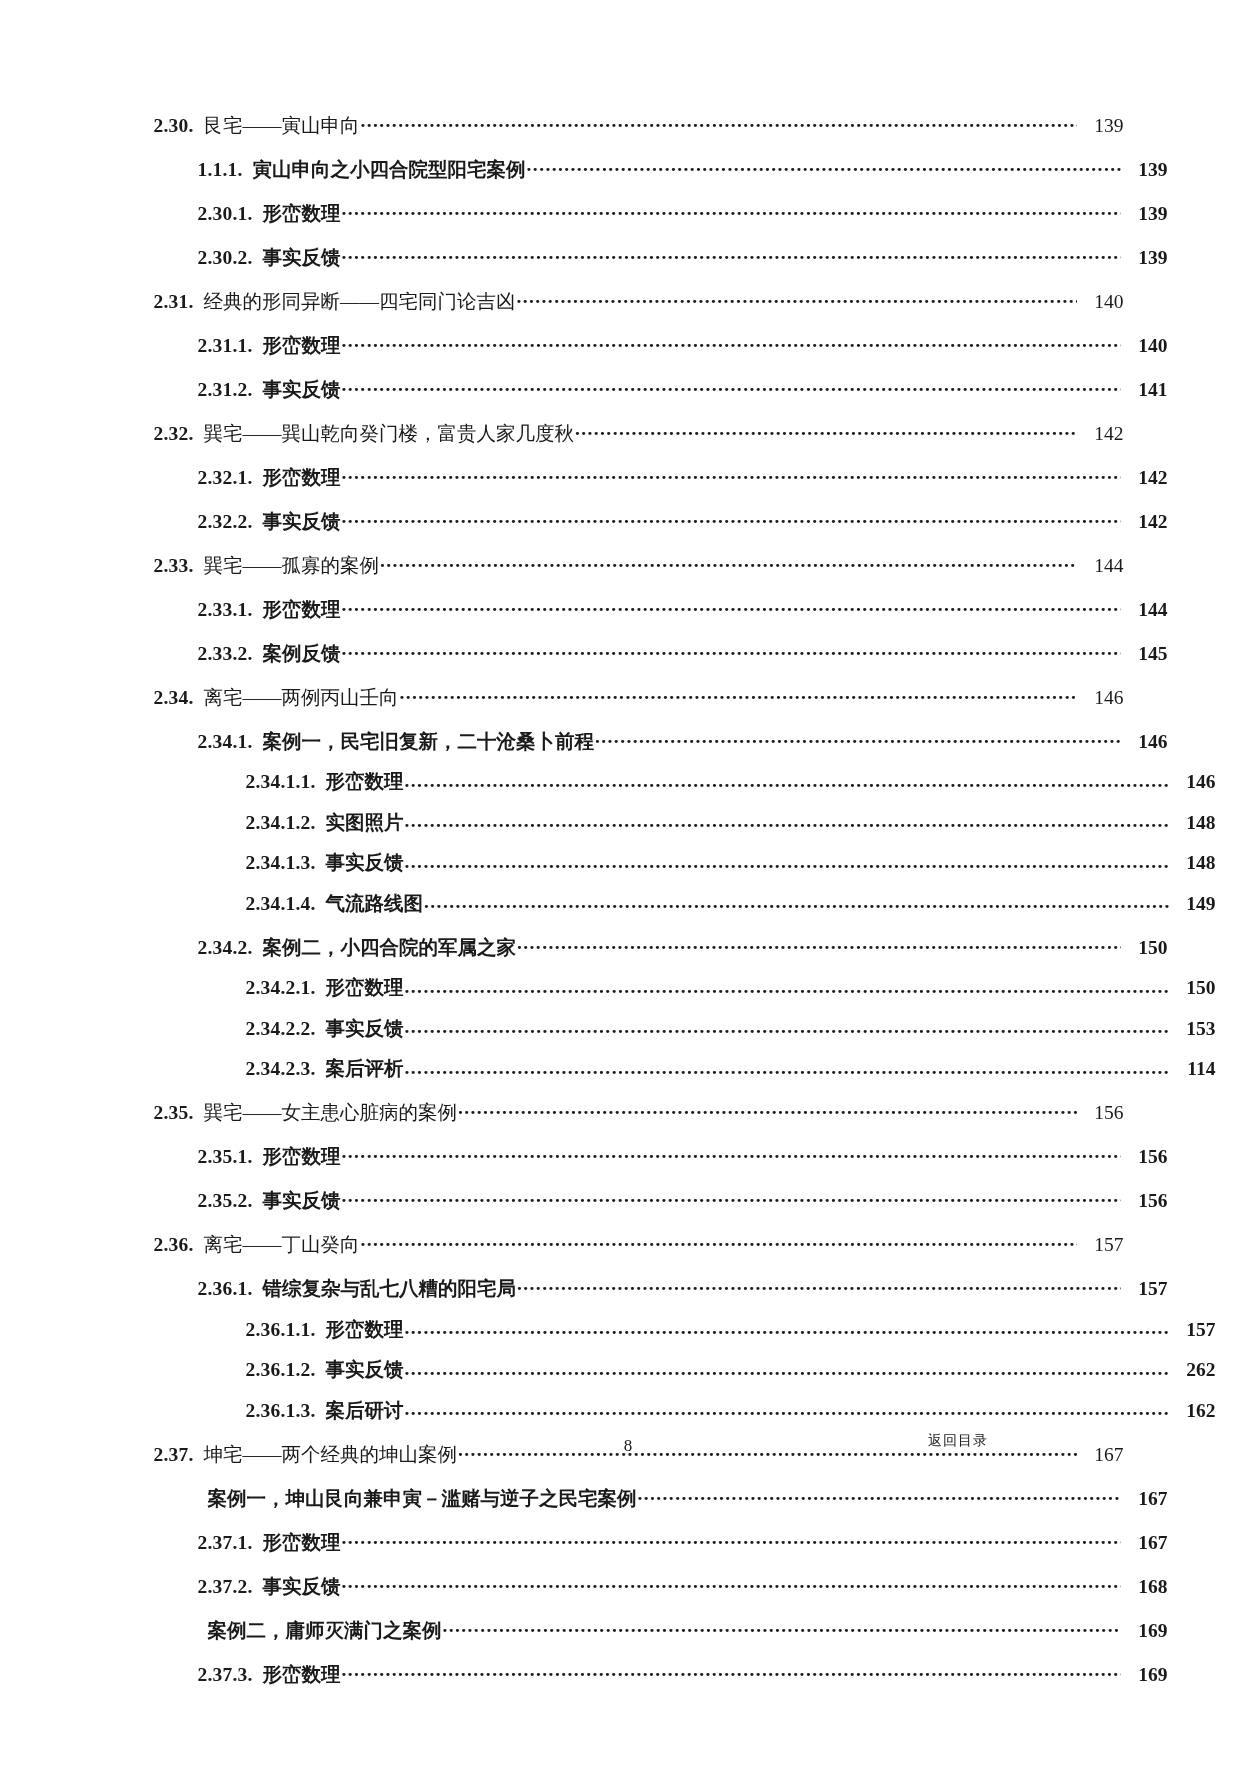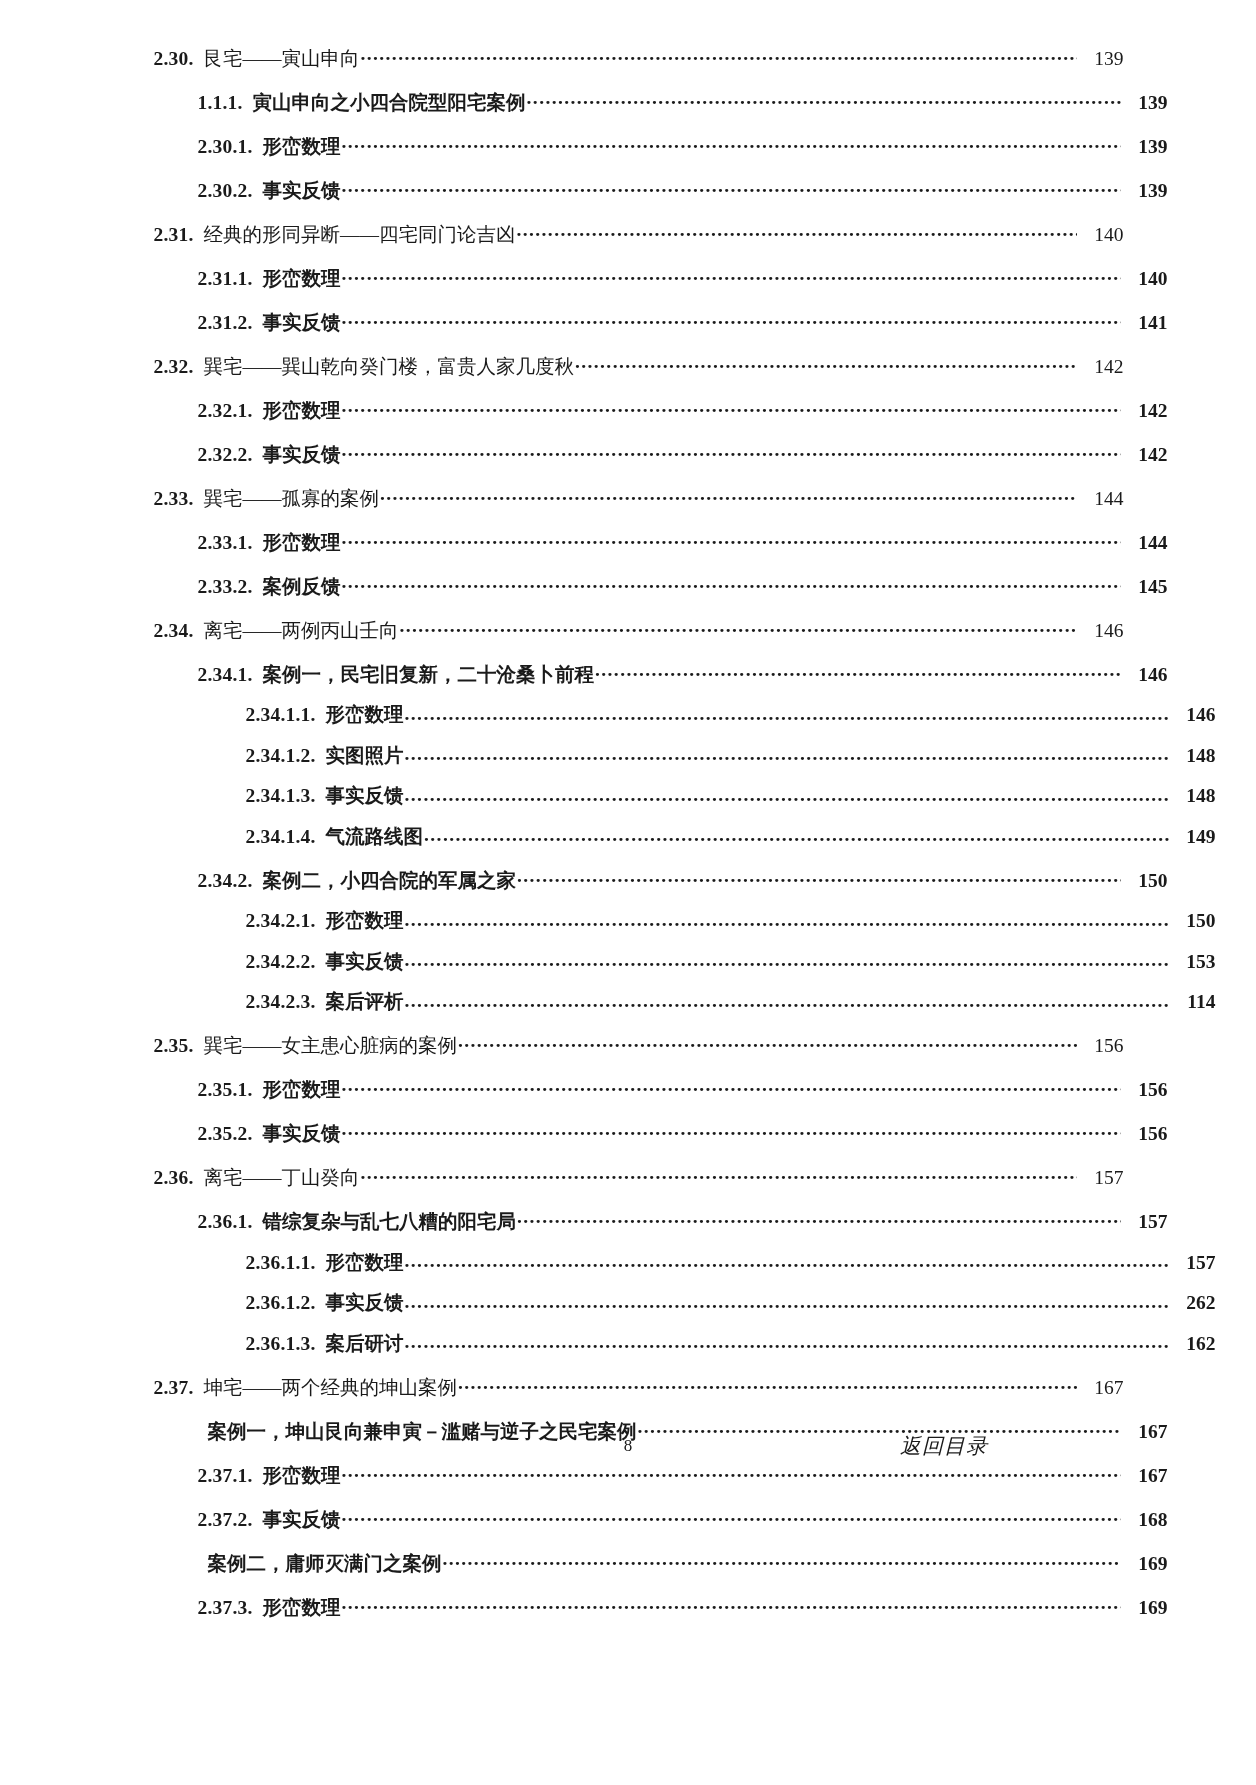--- a/index.html
+++ b/index.html
@@ -13,21 +13,21 @@
     position: relative;
     font-family: "Liberation Serif", "DejaVu Serif", serif;
     color: #1a1a1a;
   }
   .page {
     position: absolute;
     left: 0; top: 0;
     width: 1256px;
     height: 1528px;
     box-sizing: border-box;
-    padding: 45px 140px 60px 145px;
+    padding: 112px 140px 60px 145px;
   }
   .toc {
     width: 970px;
     margin: 0 auto;
   }
   .toc-row {
     display: flex;
     align-items: baseline;
     width: 100%;
     font-size: 19.5px;
@@ -86,24 +86,23 @@
     position: absolute;
     left: 0; right: 0;
     text-align: center;
     font-size: 17px;
     font-family: "Liberation Serif", serif;
   }
   .footer .back-link {
     position: absolute;
     right: 268px;
     top: -4px;
-    font-size: 21px;
+    font-size: 14px;
     font-family: "Liberation Sans", sans-serif;
     letter-spacing: 1px;
-    font-style: italic;
   }
 </style>
 </head>
 <body>
 
 <div class="page">
   <div class="toc" id="toc-container">
       <div class="toc-row lvl1">
         <span class="num">2.30.</span>
         <span class="title">艮宅——寅山申向</span>

